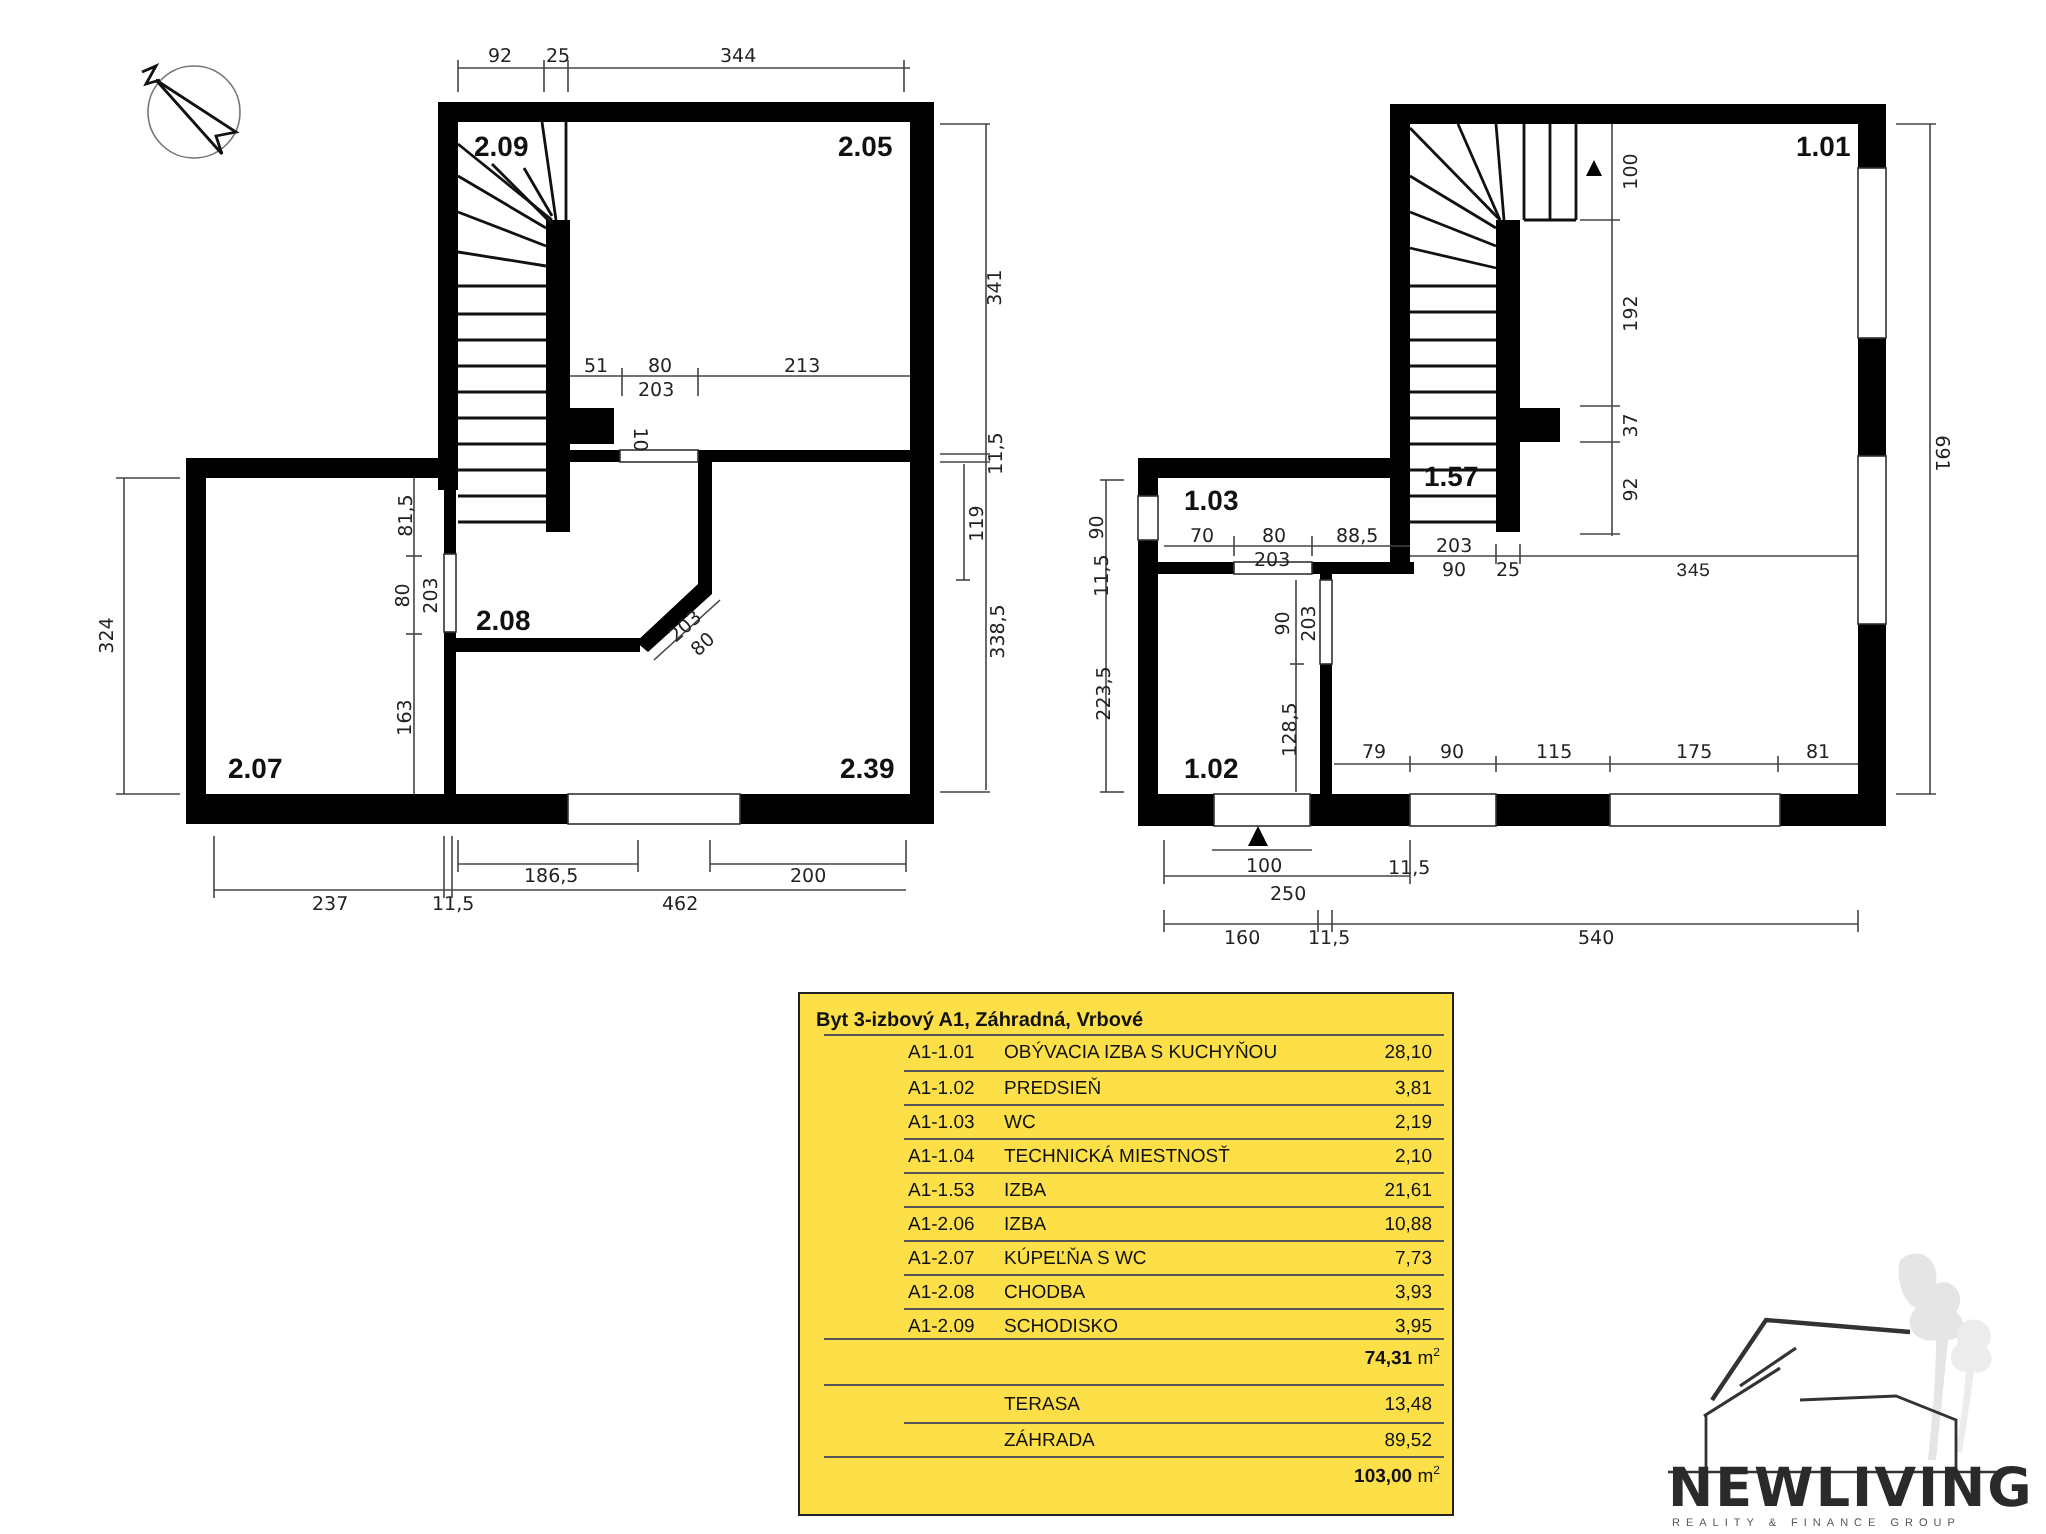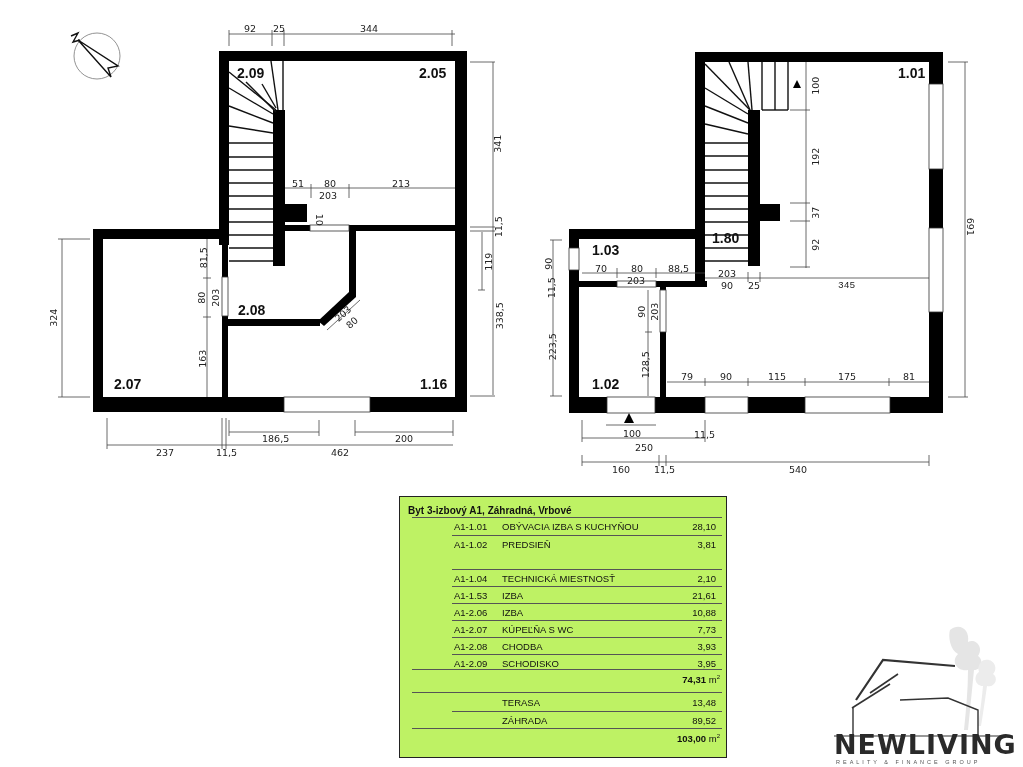--- a/index.html
+++ b/index.html
@@ -8,21 +8,21 @@
   .wall { fill:#000; }
   .win { fill:#fff; stroke:#333; stroke-width:0.8; }
   .dim { stroke:#444; stroke-width:0.8; fill:none; }
   .stair { stroke:#111; stroke-width:1.4; fill:none; }
   .lbl { position:absolute; font-family:"Liberation Sans", sans-serif; font-weight:bold; font-size:14px; color:#111; white-space:nowrap; }
   .dl { position:absolute; font-family:"DejaVu Sans", sans-serif; font-size:9.5px; color:#222; white-space:nowrap; line-height:1; }
   .dl.v { transform:rotate(-90deg); transform-origin:center center; }
   .dl.v90 { transform:rotate(90deg); transform-origin:center center; }
   .dl.d { transform:rotate(-42deg); transform-origin:center center; }
 
-  #area-table { position:absolute; left:399px; top:496px; width:328px; height:262px; border:1.5px solid #222; background:#bef264; box-sizing:border-box; }
+  #area-table { position:absolute; left:399px; top:496px; width:328px; height:262px; border:1.5px solid #222; background:#fde047; box-sizing:border-box; }
   #area-table .title { position:absolute; left:8px; top:8px; font-size:10px; font-weight:bold; }
   .trow { position:absolute; left:52px; width:270px; height:17px; border-top:1px solid #555; font-size:9.5px; }
   .trow .code { position:absolute; left:2px; top:3px;text-align:right; }
   .trow .name { position:absolute; left:50px; top:3px; }
   .trow .val { position:absolute; right:6px; top:3px; }
   .fullline { position:absolute; left:12px; width:310px; border-top:1px solid #555; }
   .total { position:absolute; right:6px; font-size:9.5px; font-weight:bold; }
   .total sup { font-weight:normal; font-size:6px; }
   .total .unit { font-weight:normal; }
 
@@ -208,24 +208,24 @@
     <line x1="853" y1="708" x2="853" y2="736" stroke="#333" stroke-width="1.4"></line>
     <line x1="834" y1="736" x2="1005" y2="736" stroke="#333" stroke-width="1.2"></line>
   </g>
 </svg>
 
 <div id="room-labels">
   <span class="lbl" style="left:237px;top:65px;">2.09</span>
   <span class="lbl" style="left:419px;top:65px;">2.05</span>
   <span class="lbl" style="left:114px;top:376px;">2.07</span>
   <span class="lbl" style="left:238px;top:302px;">2.08</span>
-  <span class="lbl" style="left:420px;top:376px;">1.16</span>
+  <span class="lbl" style="left:420px;top:376px;">2.39</span>
   <span class="lbl" style="left:898px;top:65px;">1.01</span>
   <span class="lbl" style="left:592px;top:242px;">1.03</span>
-  <span class="lbl" style="left:712px;top:230px;">1.80</span>
+  <span class="lbl" style="left:712px;top:230px;">1.57</span>
   <span class="lbl" style="left:592px;top:376px;">1.02</span>
 </div>
 
 <div>
   <span class="dl" style="left:244px;top:24px;">92</span>
   <span class="dl" style="left:273px;top:24px;">25</span>
   <span class="dl" style="left:360px;top:24px;">344</span>
   <span class="dl" style="left:292px;top:179px;">51</span>
   <span class="dl" style="left:324px;top:179px;">80</span>
   <span class="dl" style="left:319px;top:191px;">203</span>
@@ -288,20 +288,25 @@
   <div class="trow" style="top:21px;border-top:none;">
     <span class="code">A1-1.01</span>
     <span class="name">OBÝVACIA IZBA S KUCHYŇOU</span>
     <span class="val">28,10</span>
   </div>
   <div class="trow" style="top:38px;">
     <span class="code">A1-1.02</span>
     <span class="name">PREDSIEŇ</span>
     <span class="val">3,81</span>
   </div>
+  <div class="trow" style="top:55px;">
+    <span class="code">A1-1.03</span>
+    <span class="name">WC</span>
+    <span class="val">2,19</span>
+  </div>
   <div class="trow" style="top:72px;">
     <span class="code">A1-1.04</span>
     <span class="name">TECHNICKÁ MIESTNOSŤ</span>
     <span class="val">2,10</span>
   </div>
   <div class="trow" style="top:89px;">
     <span class="code">A1-1.53</span>
     <span class="name">IZBA</span>
     <span class="val">21,61</span>
   </div>

